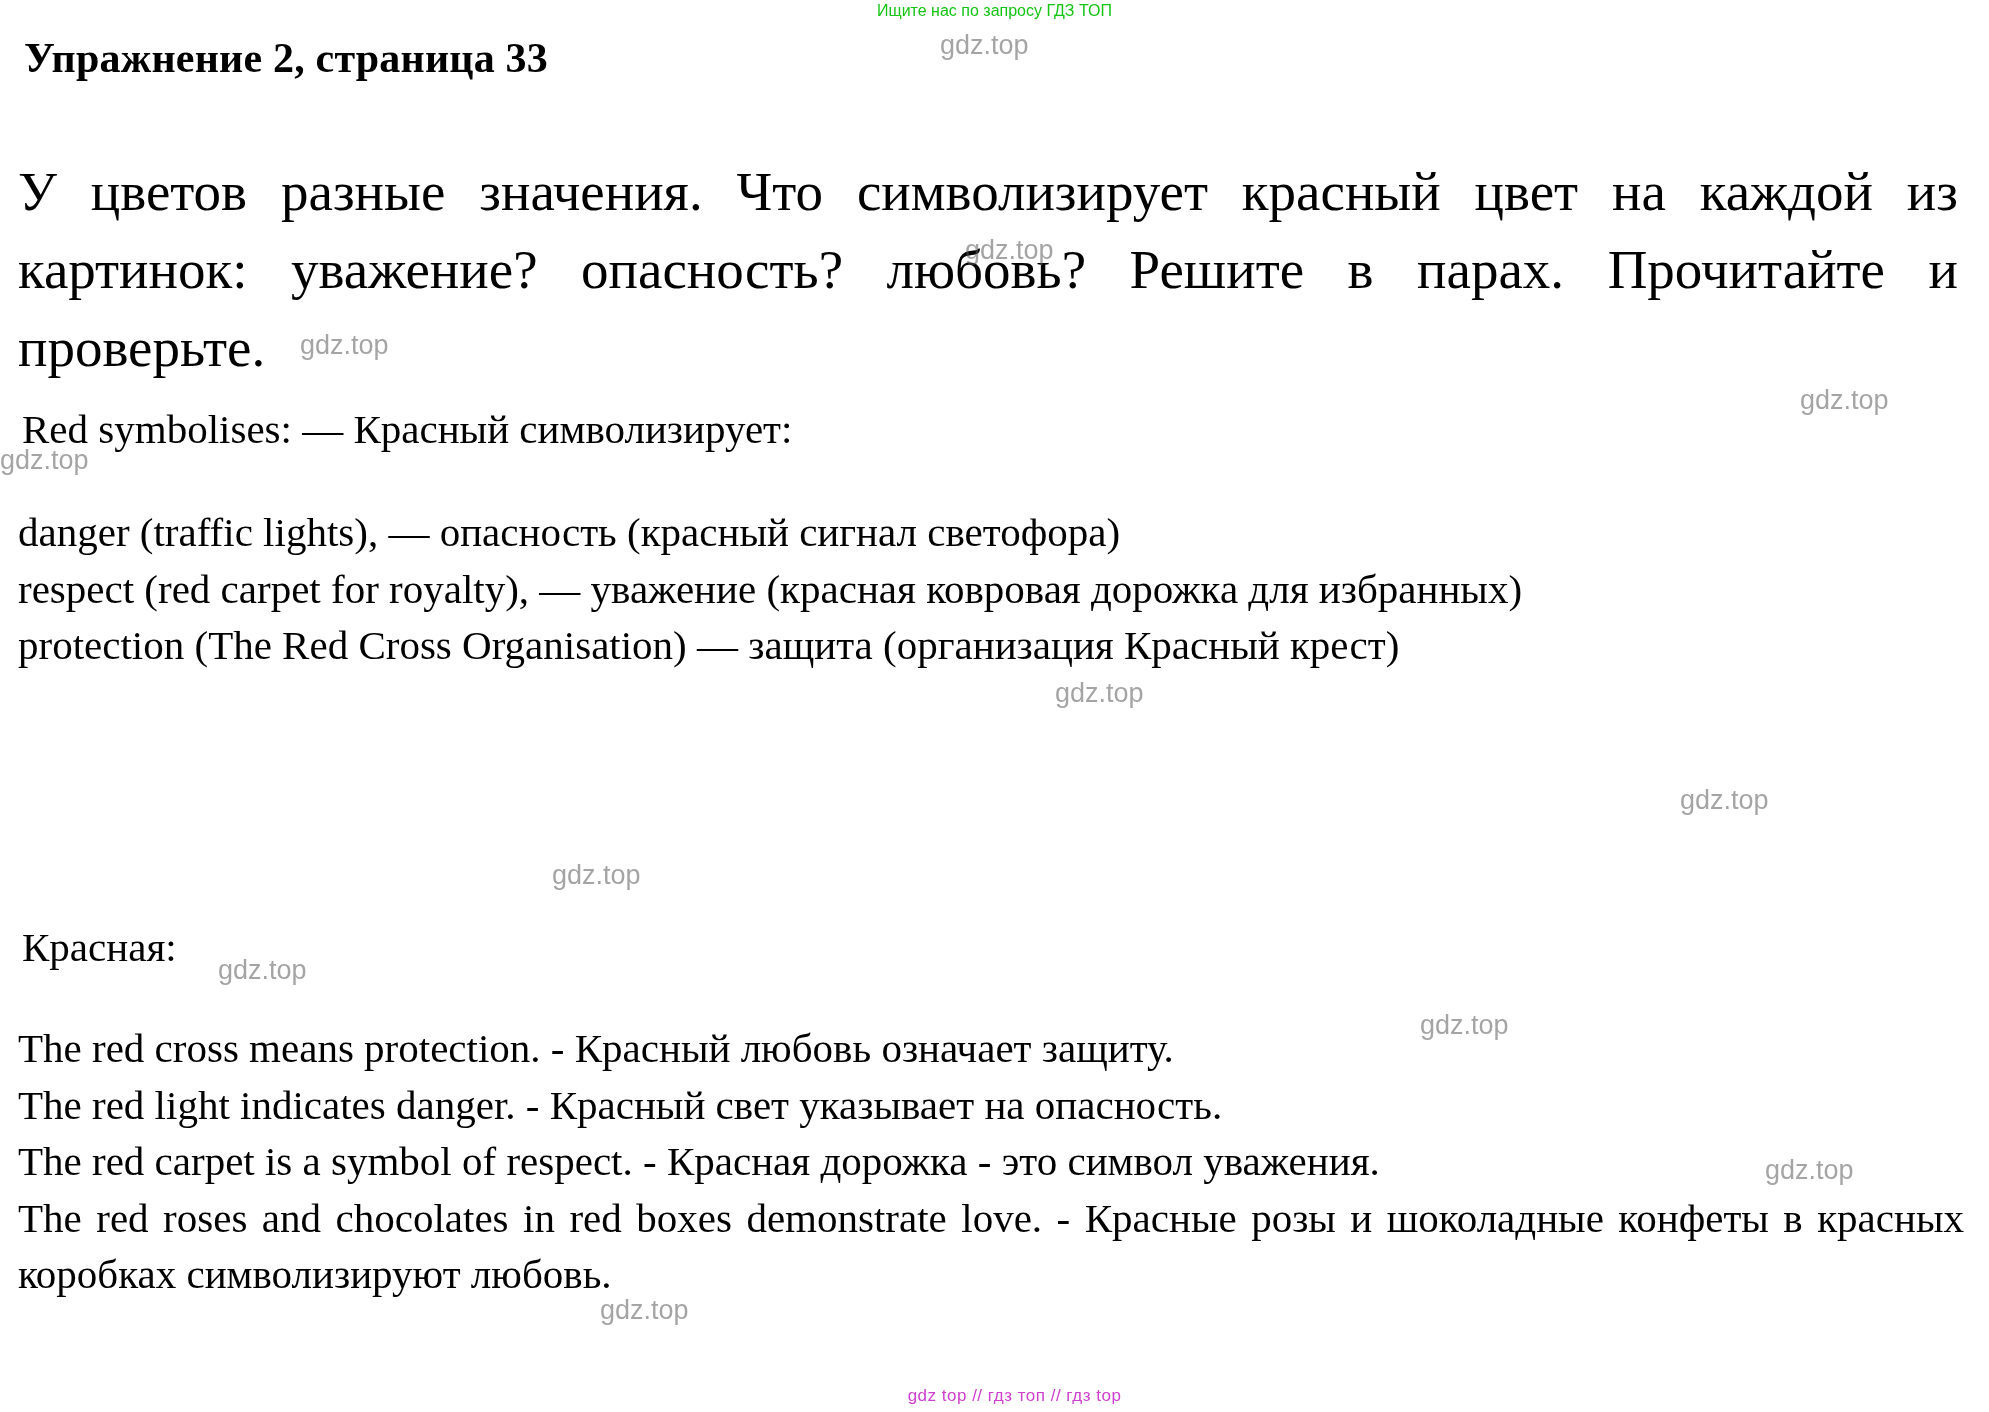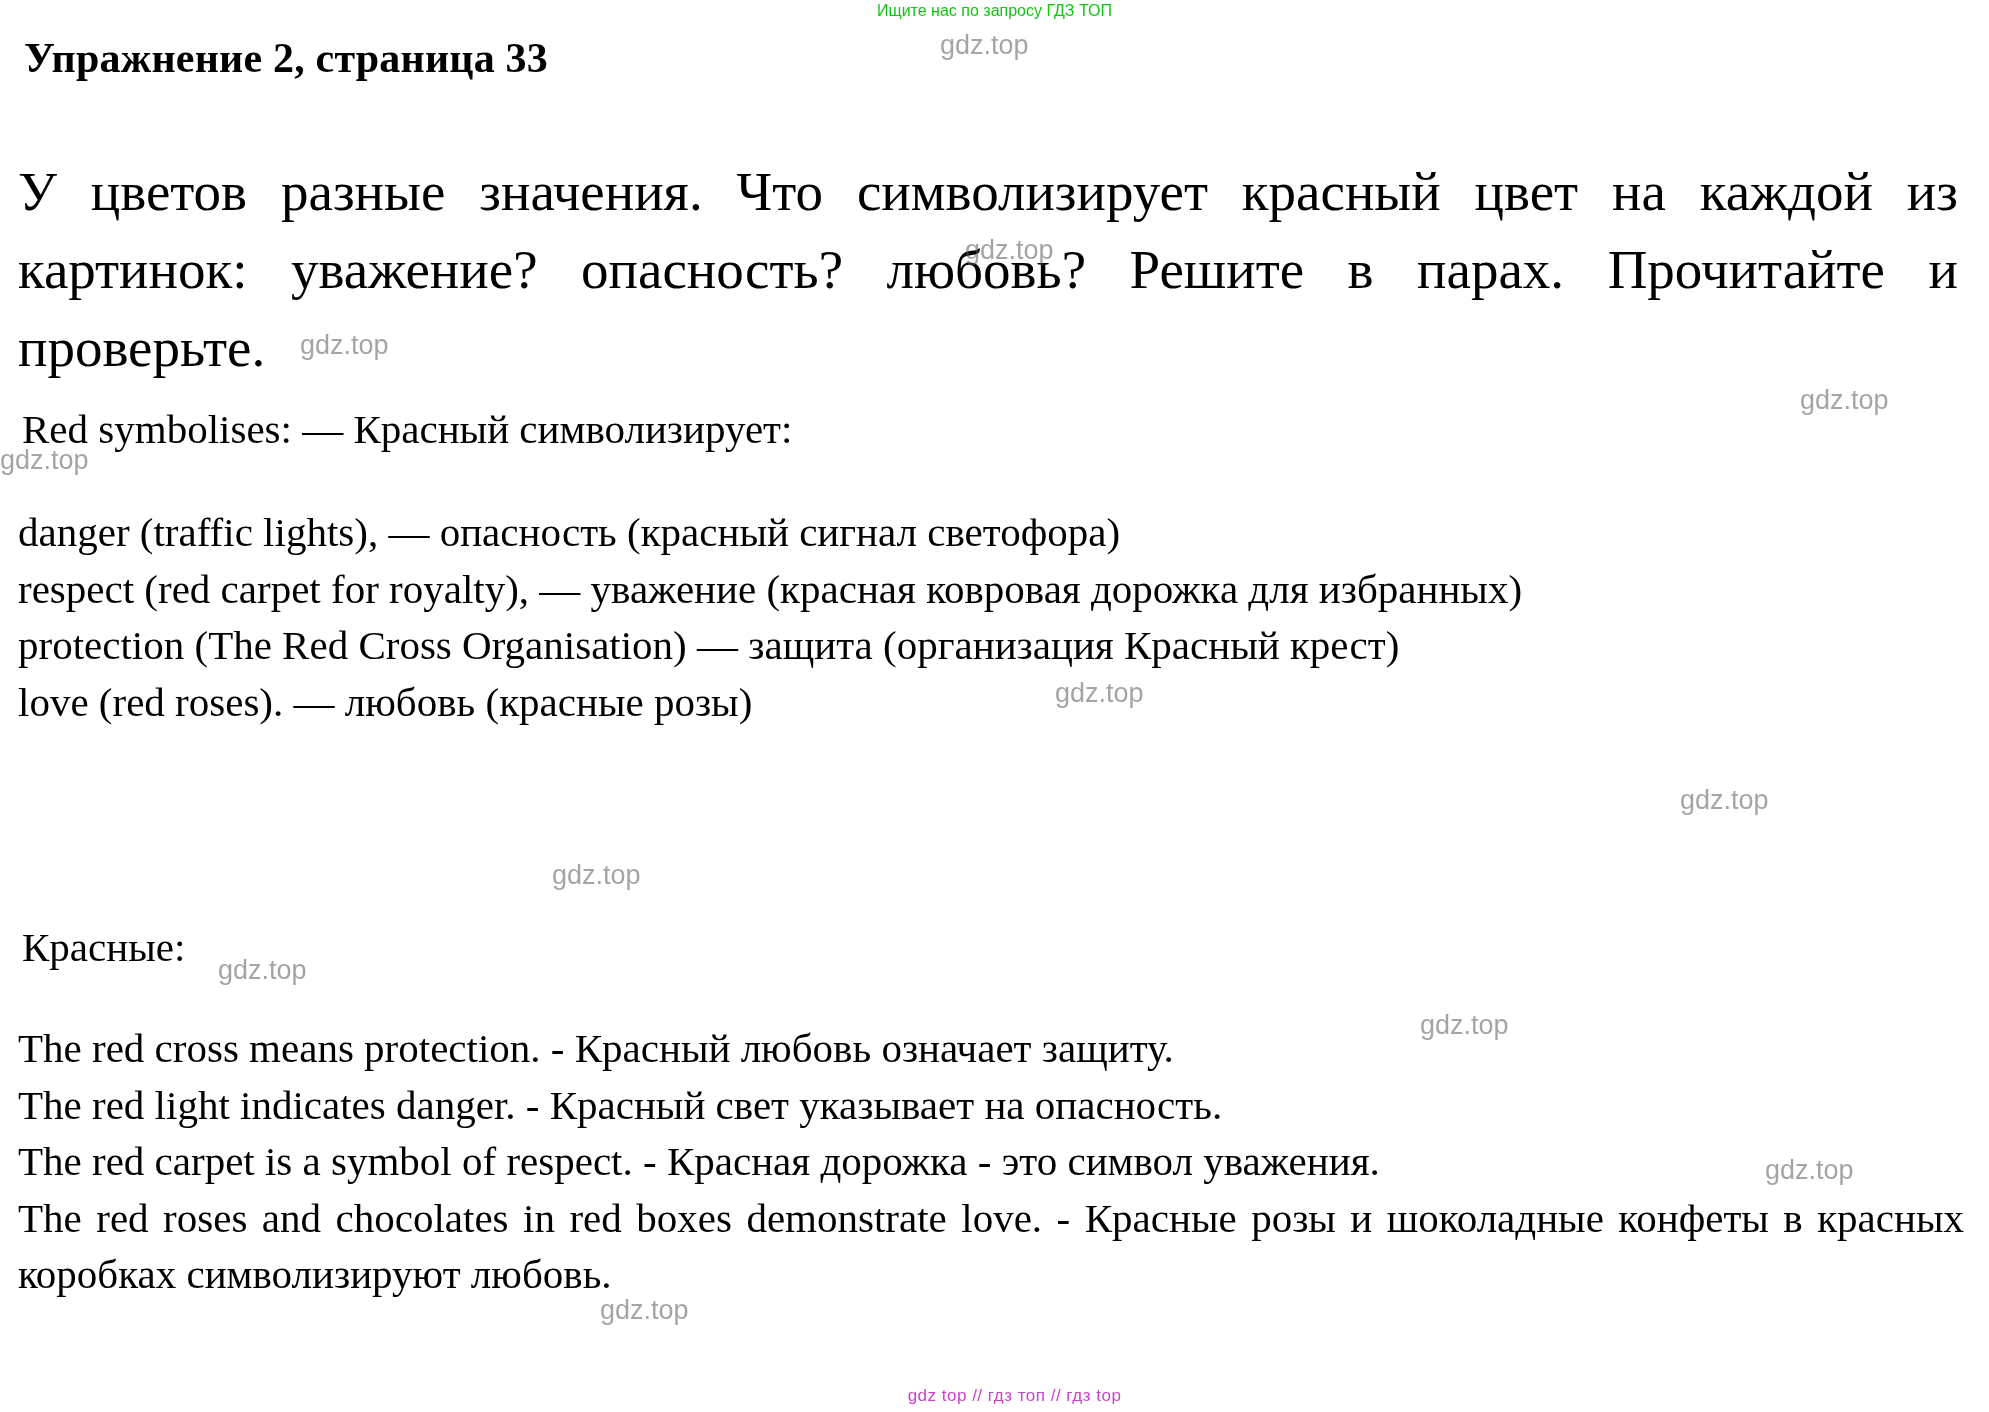--- a/index.html
+++ b/index.html
@@ -142,24 +142,23 @@
   <h1 class="title">Упражнение 2, страница 33</h1>
 
   <p class="intro">У цветов разные значения. Что символизирует красный цвет на каждой из картинок: уважение? опасность? любовь? Решите в парах. Прочитайте и проверьте.</p>
 
   <p class="redsym">Red symbolises: — Красный символизирует:</p>
 
   <div class="list">
     <div class="li">danger (traffic lights), — опасность (красный сигнал светофора)</div>
     <div class="li">respect (red carpet for royalty), — уважение (красная ковровая дорожка для избранных)</div>
     <div class="li nojust">protection (The Red Cross Organisation) — защита (организация Красный крест)</div>
-    <div class="li nojust">love (red roses). — любовь (красные розы)</div>
   </div>
 
-  <p class="answers-label">Красные:</p>
+  <p class="answers-label">Красная:</p>
 
   <div class="answers">
     <div class="ln last">The red cross means protection. - Красный любовь означает защиту.</div>
     <div class="ln last">The red light indicates danger. - Красный свет указывает на опасность.</div>
     <div class="ln last">The red carpet is a symbol of respect. - Красная дорожка - это символ уважения.</div>
     <div class="ln">The red roses and chocolates in red boxes demonstrate love. - Красные розы и шоколадные конфеты в красных коробках символизируют любовь.</div>
   </div>
 
   <div id="wm-layer">
       <div class="wm" style="left: 940px; top: 30px;">gdz.top</div>

